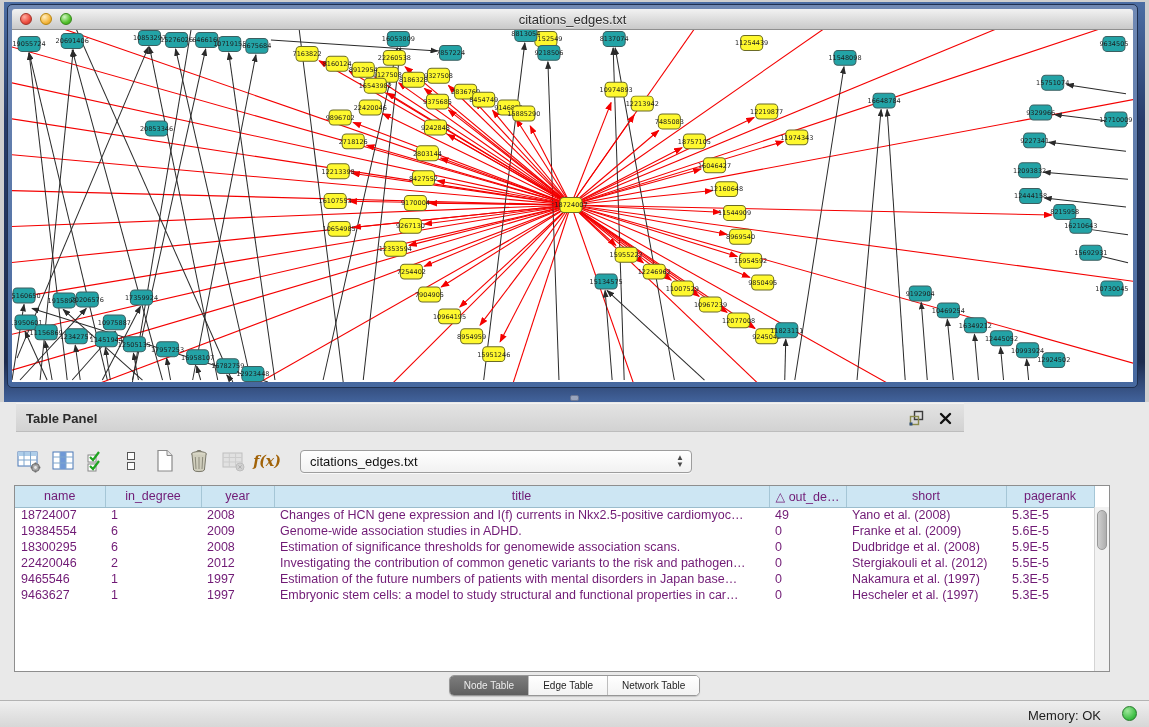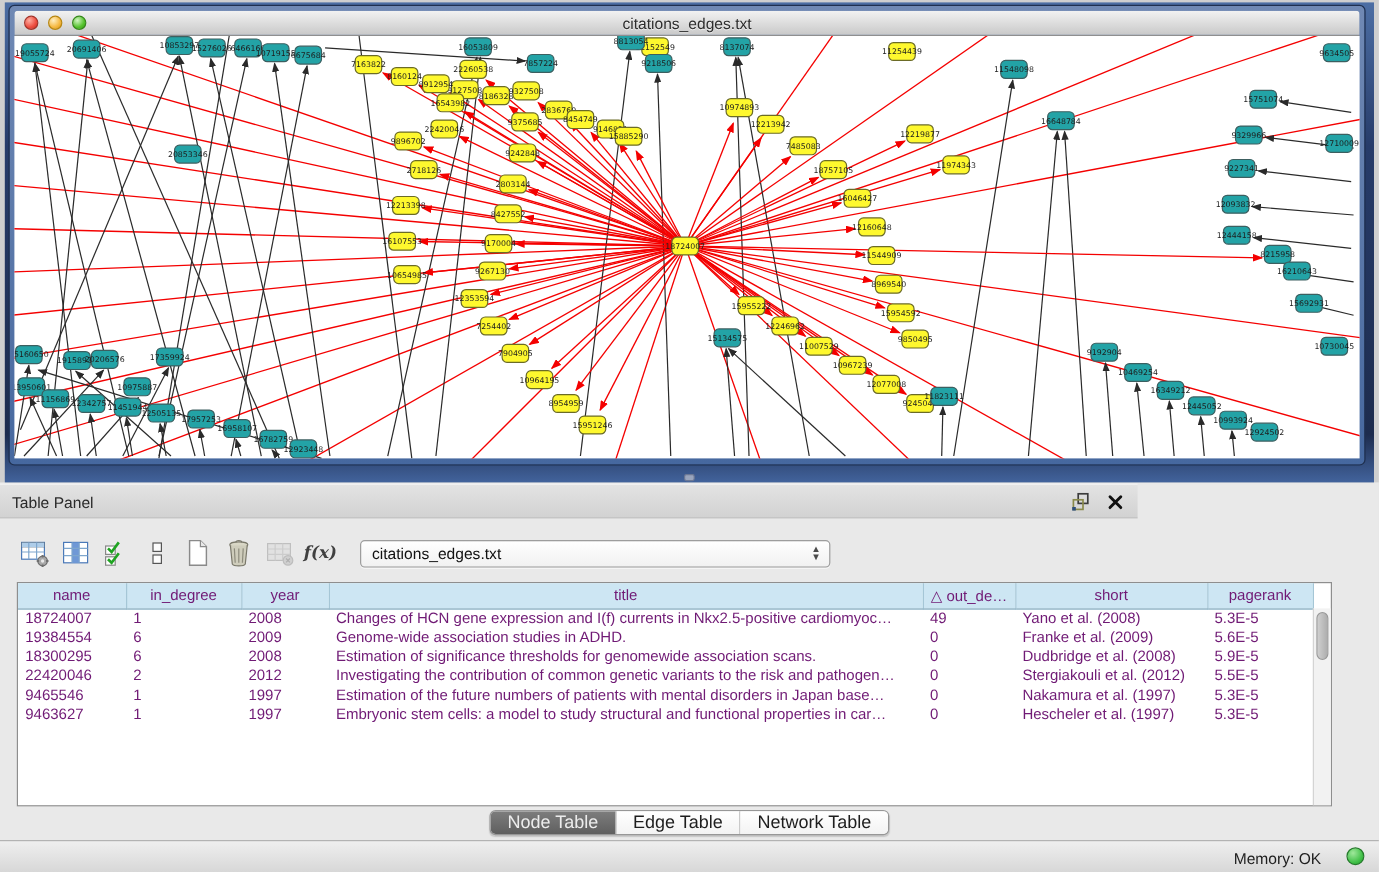--- a/index.html
+++ b/index.html
@@ -25,47 +25,47 @@
   .canvas { width:100%; height:352px; background:#fff; display:block; }
   .splitter-grip { position:absolute; left:566px; top:393px; width:9px; height:6px;
     background:#9aa5bd; border:1px solid #6b7794; border-radius:2px; }
   
   .e-red   { stroke:#f40000; stroke-width:1.1; fill:none; }
   .e-black { stroke:#2a2a2a; stroke-width:1;   fill:none; }
   .node-y { fill:#fef82e; stroke:#6b6b27; stroke-width:1; }
   .node-t { fill:#23a3a6; stroke:#3c5f60; stroke-width:1; }
   .node-label { font-family:"DejaVu Sans", sans-serif; font-size:6.5px; fill:#1d1d1d; text-anchor:middle; }
   
-  .panel-header { position:absolute; left:0; top:403px; width:948px; height:29px;
-    background:linear-gradient(#e3e3e3,#d2d2d2); border-top:1px solid #f2f2f2; border-bottom:1px solid #bdbdbd; }
+  .panel-header { position:absolute; left:16px; top:403px; width:948px; height:29px;
+    background:linear-gradient(#e3e3e3,#d2d2d2); border-top:1px solid #f2f2f2; border-bottom:1px solid #bdbdbd;font-weight:bold; }
   .panel-header .ph-title { position:absolute; left:10px; top:7px; font-size:13px; color:#2a2a2a; }
   .ph-icons { position:absolute; right:12px; top:6px; display:flex; gap:14px; align-items:center; }
   .toolbar { position:absolute; left:0; top:441px; width:1149px; height:40px; display:flex; align-items:center; }
   .tb-btn { width:30px; height:30px; border:none; background:transparent; display:flex;
     align-items:center; justify-content:center; margin-left:4px; cursor:default; }
   .tb-btn:first-child { margin-left:14px; }
-  .fx-label { font-family:"DejaVu Serif", serif; font-style:italic; font-weight:bold; font-size:14px; color:#404040; }
+  .fx-label { font-family:"DejaVu Serif", serif; font-style:italic; font-weight:bold; font-size:14px; color:#a16207; }
   .combo { position:relative; margin-left:18px; width:392px; height:23px; background:linear-gradient(#ffffff,#f1f1f1);
     border:1px solid #9d9d9d; border-radius:4px; font-size:13px; color:#111;
     display:flex; align-items:center; padding-left:9px; box-shadow:0 1px 0 rgba(255,255,255,.7); }
   .combo .arrows { position:absolute; right:7px; top:3px; display:flex; flex-direction:column; line-height:7px;
     font-size:8px; color:#4a4a4a; }
   .table-wrap { position:absolute; left:14px; top:485px; width:1096px; height:187px;
     background:#fff; border:1px solid #8e8e8e; }
   table.grid { border-collapse:collapse; table-layout:fixed; width:1079px; font-size:12.5px; color:#701a75; }
   table.grid th { height:21px; background:#cde6f3; border-right:1px solid #a5c6d6; border-bottom:1px solid #9bbccc;
     font-weight:400; font-size:12.5px; text-align:center; overflow:hidden; white-space:nowrap; }
   table.grid td { height:16px; padding:0 2px 0 6px; overflow:hidden; white-space:nowrap; text-overflow:clip; }
   .vscroll { position:absolute; right:0; top:21px; bottom:0; width:15px; background:#f2f2f2; border-left:1px solid #d4d4d4; }
   .vthumb { position:absolute; left:2px; top:3px; width:10px; height:40px; border-radius:6px;
     background:linear-gradient(90deg,#cfcfcf,#aeaeae); border:1px solid #989898; }
   .tabs { position:absolute; left:0; top:675px; width:1149px; display:flex; justify-content:center; }
   .seg { display:flex; border:1px solid #979797; border-radius:5px; overflow:hidden; height:21px;
     background:#fff; box-shadow:0 1px 1px rgba(0,0,0,.15); }
-  .seg .tab { padding:0 14px; font-size:15px; color:#1e1e1e; display:flex; align-items:center;
+  .seg .tab { padding:0 14px; font-size:10px; color:#1e1e1e; display:flex; align-items:center;
     border-right:1px solid #bdbdbd; background:linear-gradient(#ffffff,#f3f3f3); }
   .seg .tab:last-child { border-right:none; }
   .seg .tab.selected { background:linear-gradient(#7d7d7d,#5f5f5f); color:#ececec; }
   .statusbar { position:absolute; left:0; top:700px; width:1149px; height:27px;
     background:linear-gradient(#efefef,#d7d7d7); border-top:1px solid #b3b3b3; }
   .mem { position:absolute; right:48px; top:7px; font-size:13px; color:#1e1e1e; }
   .mem-dot { position:absolute; right:12px; top:5px; width:15px; height:15px; border-radius:50%;
     background:radial-gradient(circle at 35% 30%, #9fe89b, #3fbf46 65%, #2b9a33); border:1px solid #257a2b; }
   .icon-svg { display:block; }
 </style>

